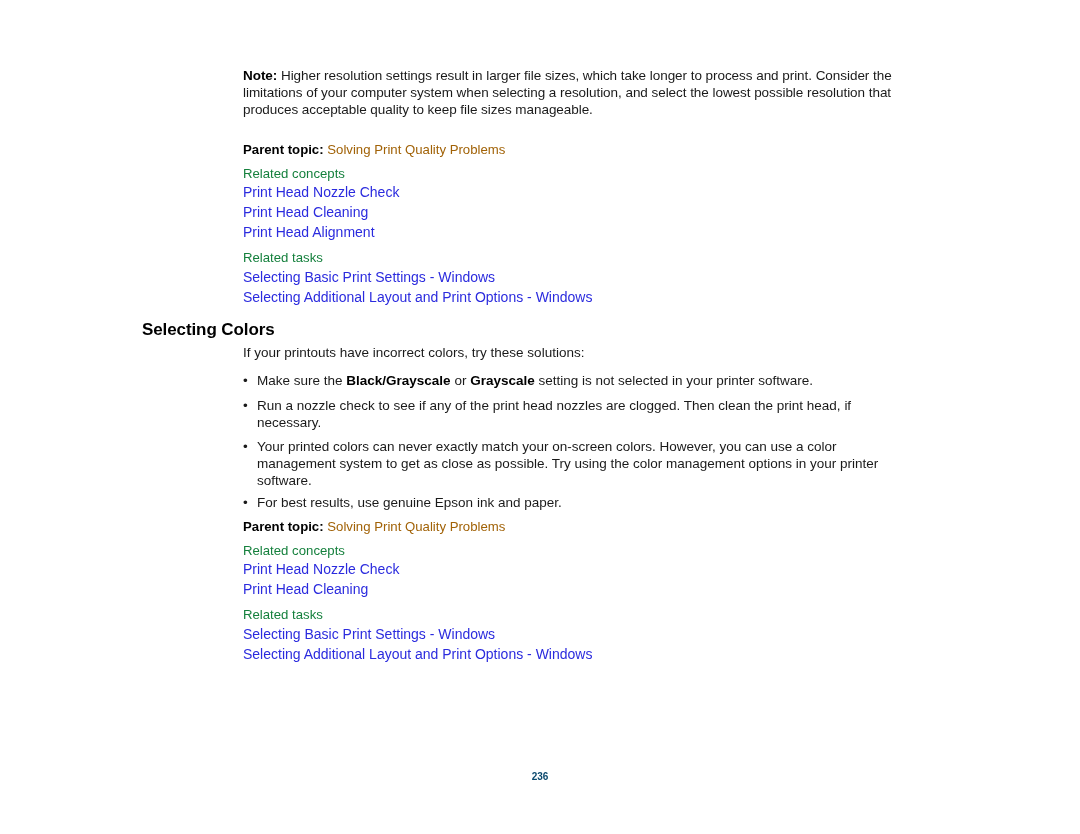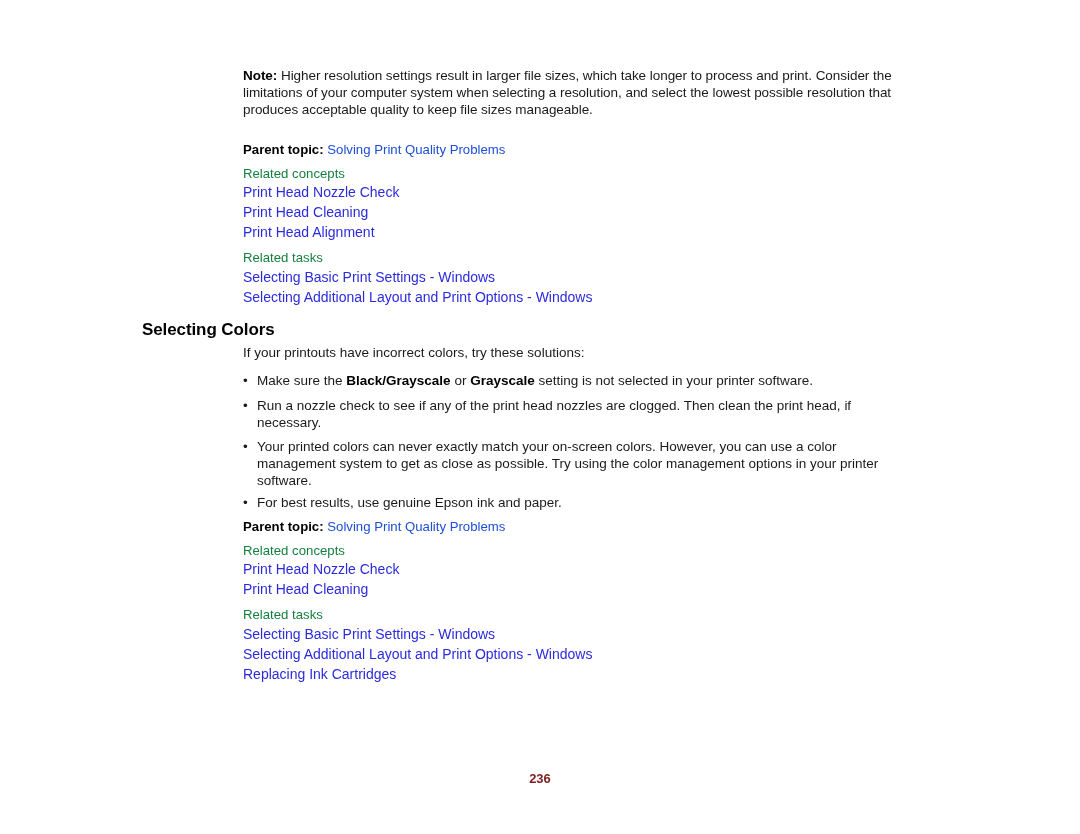--- a/index.html
+++ b/index.html
@@ -74,21 +74,21 @@
   .parent-line {
     font-size: 13.2px;
     line-height: 19px;
     white-space: nowrap;
   }
   .parent-line .lbl {
     font-weight: bold;
     color: #000;
   }
   .parent-line .lnk {
-    color: #1d4ed8;
+    color: #a16207;
     text-decoration: none;
   }
 
   
   .sec-heading {
     position: absolute;
     left: 142px;
     font-size: 17px;
     font-weight: bold;
     color: #000000;
@@ -120,23 +120,23 @@
     margin-left: 14px;
   }
 
   
   .page-num {
     position: absolute;
     left: 0;
     top: 771px;
     width: 1080px;
     text-align: center;
-    font-size: 13px;
-    font-weight: bold;
-    color: #7f1d1d;
+    font-size: 10px;
+    font-weight: bold;
+    color: #0c4a6e;
   }
 </style>
 </head>
 <body>
 
 <div class="page">
 
   <div class="body-col note-block">
     <div class="para"><b>Note:</b> <span>Higher resolution settings result in larger file sizes, which take longer to process and print. Consider the limitations of your computer system when selecting a resolution, and select the lowest possible resolution that produces acceptable quality to keep file sizes manageable.</span></div>
   </div>
@@ -186,18 +186,17 @@
     <div class="parent-line"><span class="lbl">Parent topic:</span> <a class="lnk" href="#">Solving Print Quality Problems</a></div>
 
     <div class="rel-head" style="margin-top:5px;">Related concepts</div>
     <a class="rel-link" href="#">Print Head Nozzle Check</a>
     <a class="rel-link" href="#">Print Head Cleaning</a>
 
     <div class="rel-head" style="margin-top:5px;">Related tasks</div>
     <a class="rel-link" href="#" style="line-height:20.5px;">Selecting Basic Print Settings - Windows</a>
     <a class="rel-link" href="#" style="line-height:20.5px;">Selecting Additional Layout and Print Options - Windows</a>
 
-    <a class="rel-link" href="#">Replacing Ink Cartridges</a>
   </div>
 
   <div class="page-num">236</div>
 
 </div>
 
 </body></html>

